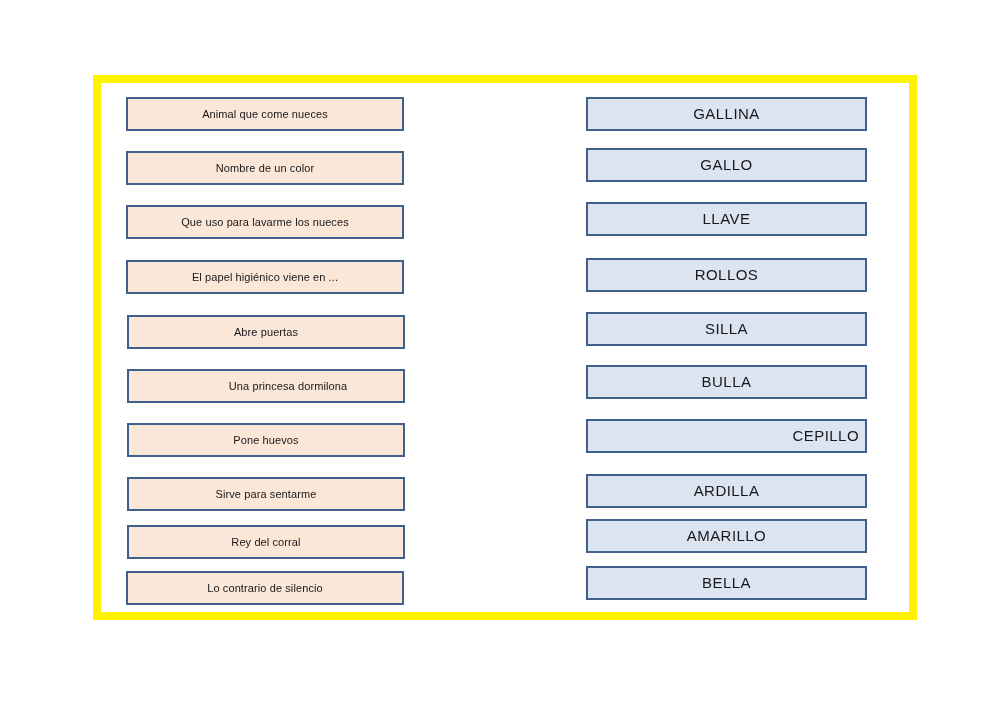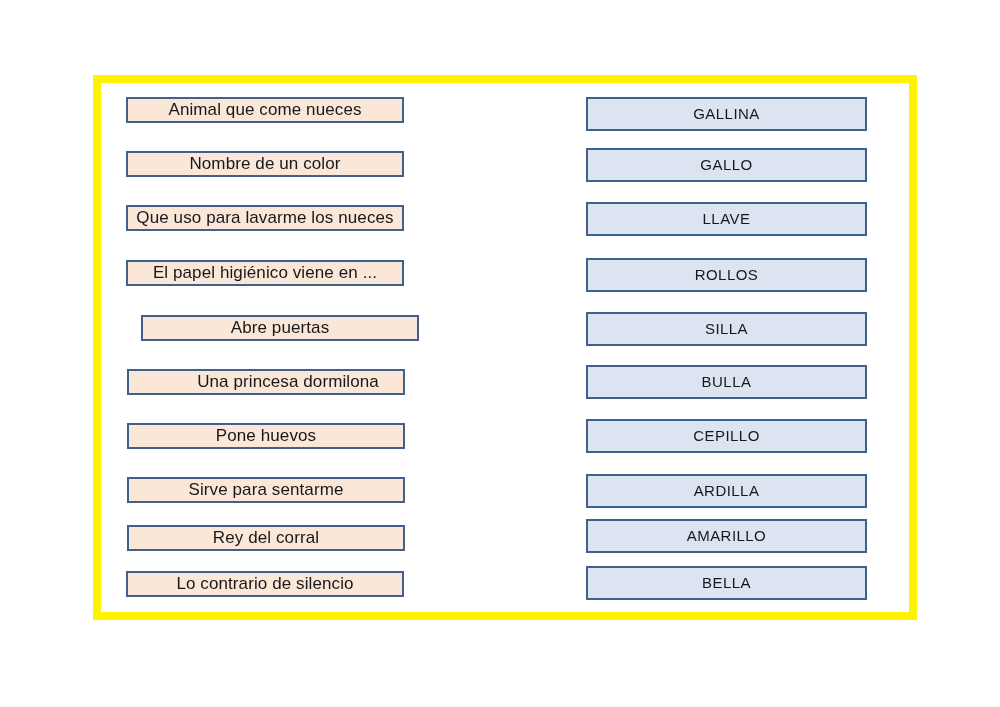--- a/index.html
+++ b/index.html
@@ -62,22 +62,22 @@
     justify-content: center;
     text-align: center;
     color: #18181a;
     line-height: 1.1;
     overflow: hidden;
   }
 
   .card-clue {
     background: #FBE7D8;
     width: 278px;
-    height: 26px;
-    font-size: 17px;
+    height: 34px;
+    font-size: 11px;
     letter-spacing: 0.1px;
   }
 
   .card-answer {
     background: #DCE4F2;
     width: 281px;
     height: 34px;
     font-size: 15px;
     letter-spacing: 0.45px;
   }
@@ -103,21 +103,21 @@
       </div>
       <div class="card card-clue" style="top:76px;left:0px;">
         <span class="card-label">Nombre de un color</span>
       </div>
       <div class="card card-clue" style="top:130px;left:0px;">
         <span class="card-label">Que uso para lavarme los nueces</span>
       </div>
       <div class="card card-clue" style="top:185px;left:0px;">
         <span class="card-label">El papel higiénico viene en ...</span>
       </div>
-      <div class="card card-clue" style="top:240px;left:15px;">
+      <div class="card card-clue" style="top:240px;left:1px;">
         <span class="card-label">Abre puertas</span>
       </div>
       <div class="card card-clue" style="top:294px;left:1px;padding-left:44px;">
         <span class="card-label">Una princesa dormilona</span>
       </div>
       <div class="card card-clue" style="top:348px;left:1px;">
         <span class="card-label">Pone huevos</span>
       </div>
       <div class="card card-clue" style="top:402px;left:1px;">
         <span class="card-label">Sirve para sentarme</span>
@@ -142,21 +142,21 @@
       </div>
       <div class="card card-answer" style="top:183px;left:0px;">
         <span class="card-label">ROLLOS</span>
       </div>
       <div class="card card-answer" style="top:237px;left:0px;">
         <span class="card-label">SILLA</span>
       </div>
       <div class="card card-answer" style="top:290px;left:0px;">
         <span class="card-label">BULLA</span>
       </div>
-      <div class="card card-answer" style="top:344px;left:0px;">
+      <div class="card card-answer" style="top:344px;left:0px;justify-content:flex-end;">
         <span class="card-label">CEPILLO</span>
       </div>
       <div class="card card-answer" style="top:399px;left:0px;">
         <span class="card-label">ARDILLA</span>
       </div>
       <div class="card card-answer" style="top:444px;left:0px;">
         <span class="card-label">AMARILLO</span>
       </div>
       <div class="card card-answer" style="top:491px;left:0px;">
         <span class="card-label">BELLA</span>

